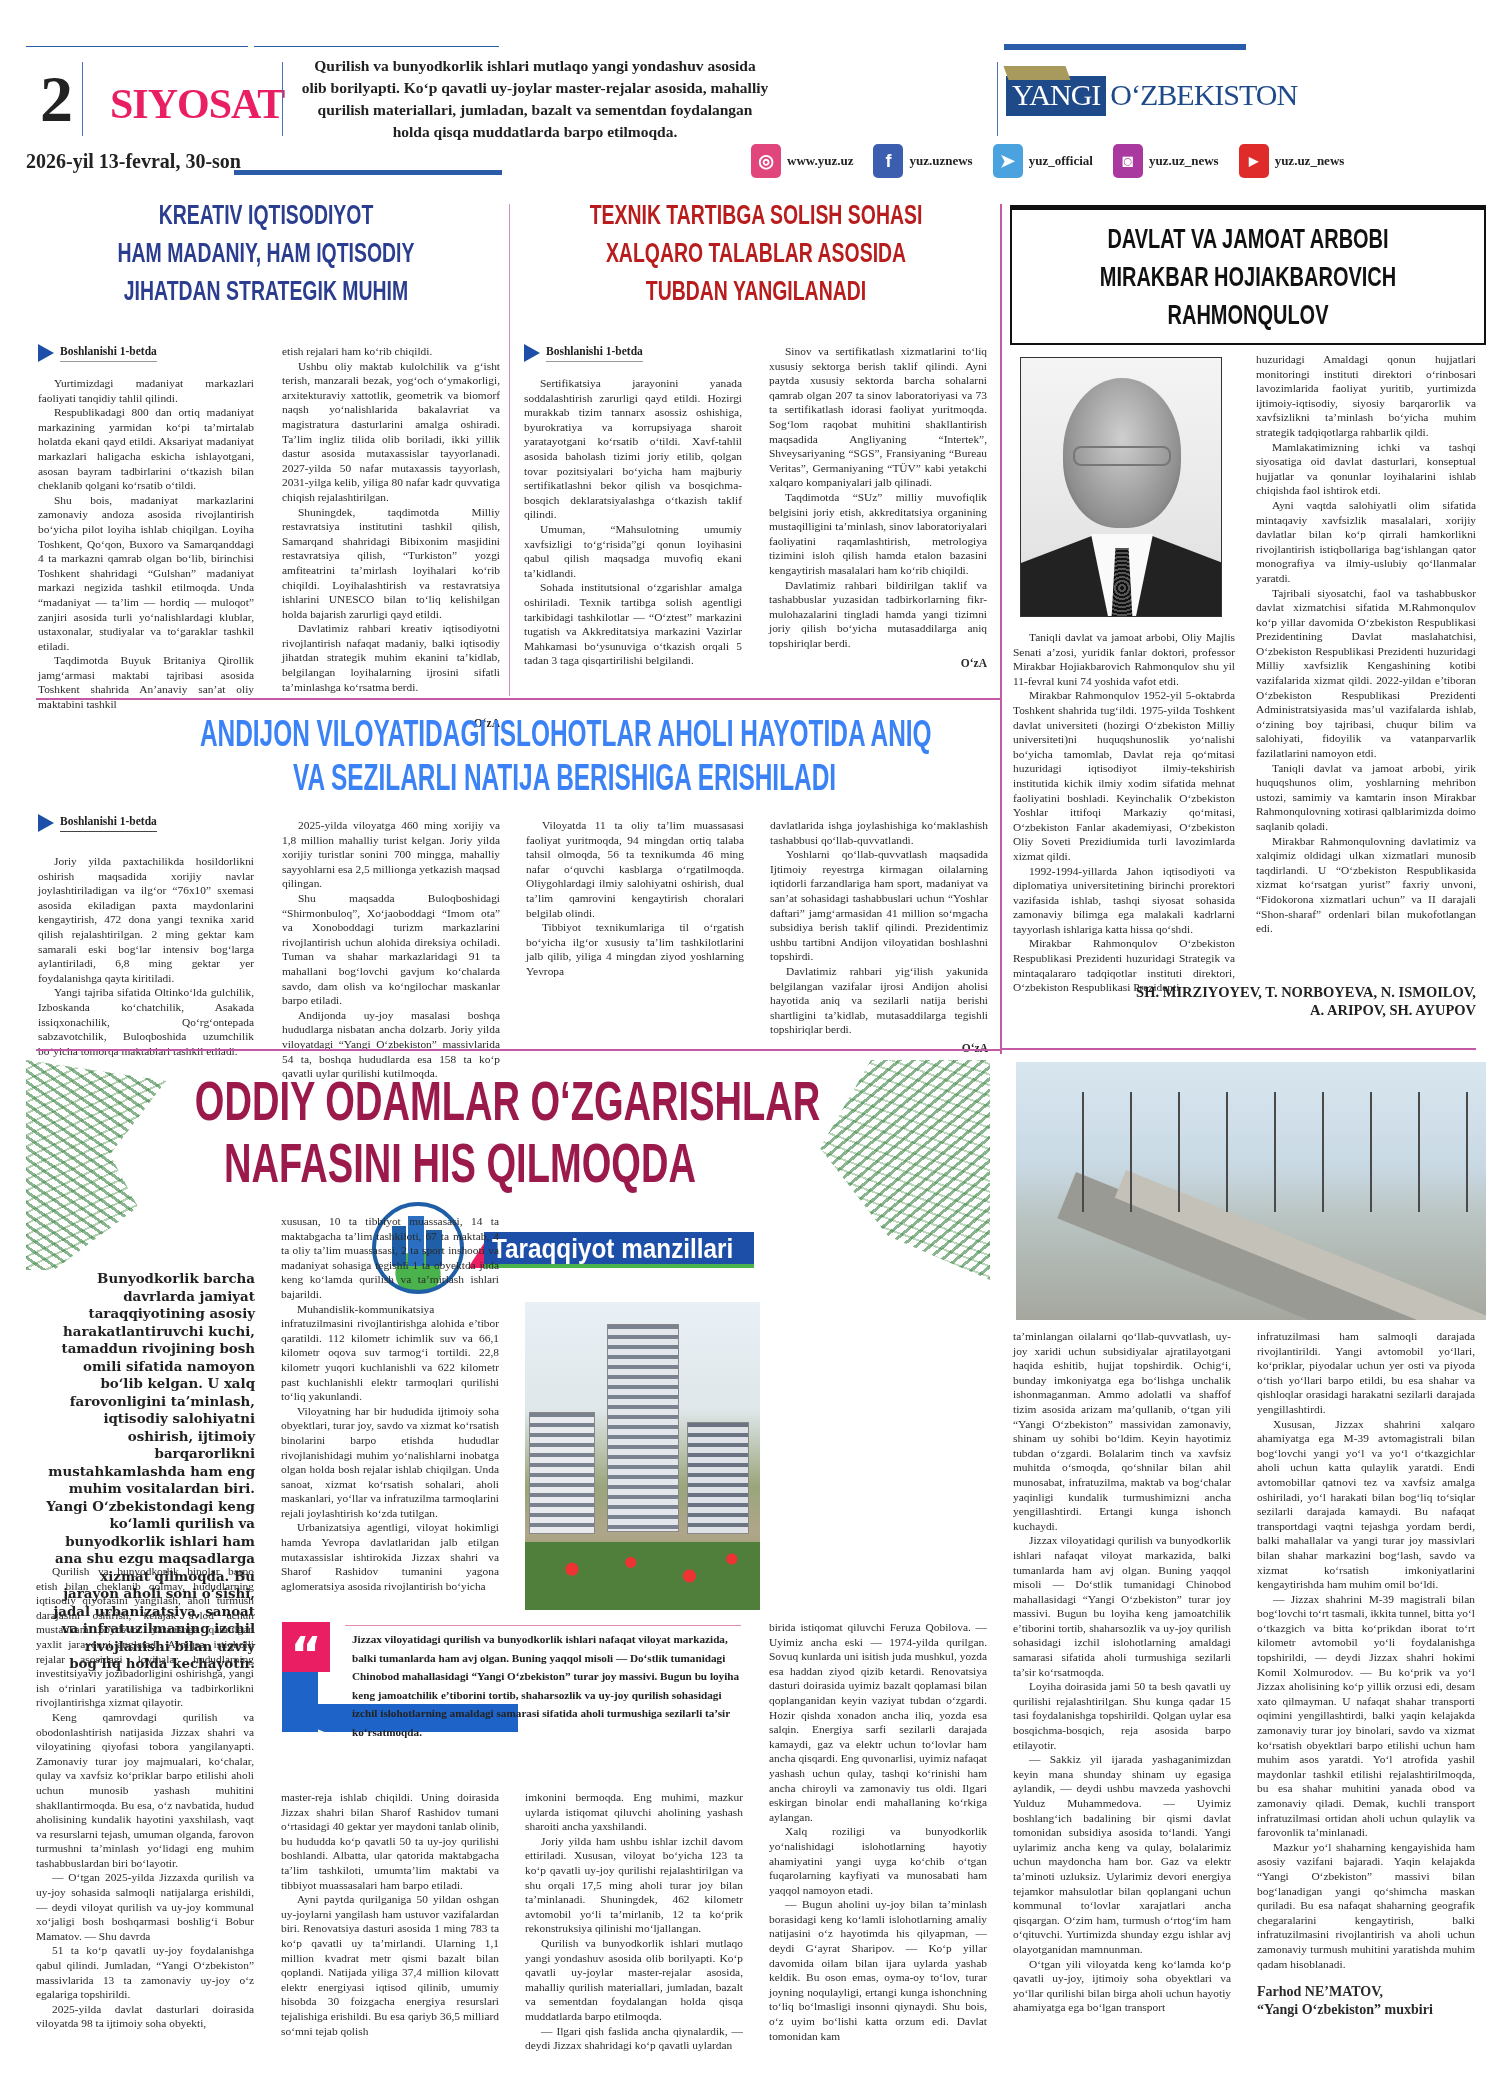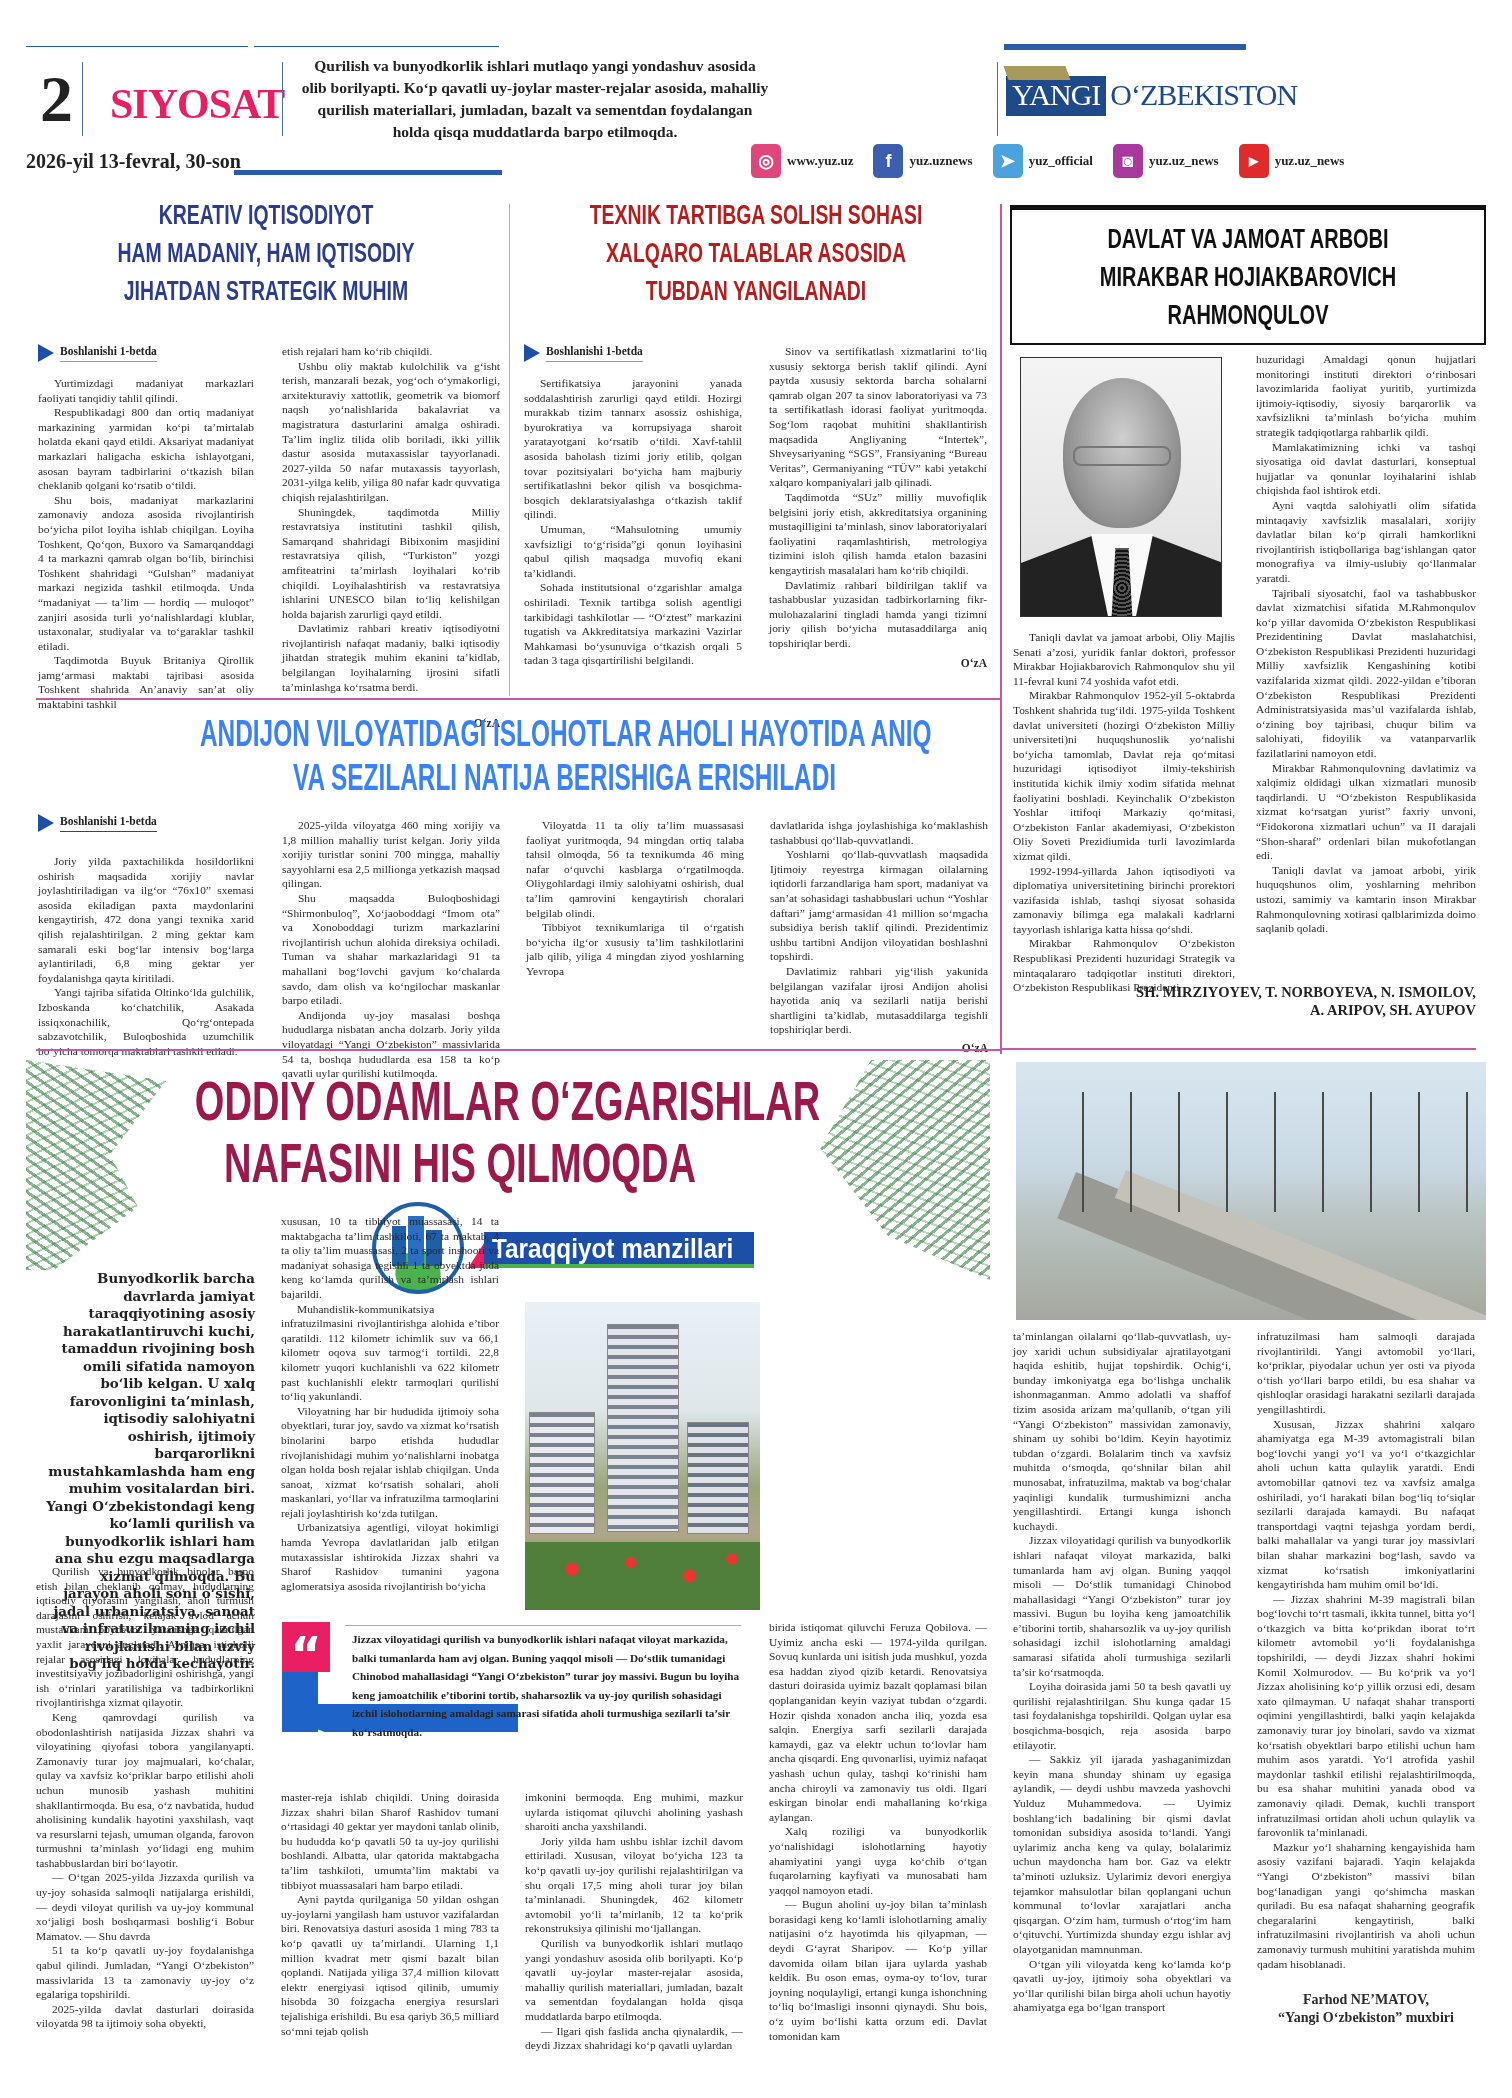--- a/index.html
+++ b/index.html
@@ -134,22 +134,22 @@
     <p>Taniqli davlat va jamoat arbobi, Oliy Majlis Senati a’zosi, yuridik fanlar doktori, professor Mirakbar Hojiakbarovich Rahmonqulov shu yil 11-fevral kuni 74 yoshida vafot etdi.</p>
     <p>Mirakbar Rahmonqulov 1952-yil 5-oktabrda Toshkent shahrida tug‘ildi. 1975-yilda Toshkent davlat universiteti (hozirgi O‘zbekiston Milliy universiteti)ni huquqshunoslik yo‘nalishi bo‘yicha tamomlab, Davlat reja qo‘mitasi huzuridagi iqtisodiyot ilmiy-tekshirish institutida kichik ilmiy xodim sifatida mehnat faoliyatini boshladi. Keyinchalik O‘zbekiston Yoshlar ittifoqi Markaziy qo‘mitasi, O‘zbekiston Fanlar akademiyasi, O‘zbekiston Oliy Soveti Prezidiumida turli lavozimlarda xizmat qildi.</p>
     <p>1992-1994-yillarda Jahon iqtisodiyoti va diplomatiya universitetining birinchi prorektori vazifasida ishlab, tashqi siyosat sohasida zamonaviy bilimga ega malakali kadrlarni tayyorlash ishlariga katta hissa qo‘shdi.</p>
     <p>Mirakbar Rahmonqulov O‘zbekiston Respublikasi Prezidenti huzuridagi Strategik va mintaqalararo tadqiqotlar instituti direktori, O‘zbekiston Respublikasi Prezidenti</p>
   </div>
   <div class="abs txt" style="left:246px;top:147px;width:220px">
     <p style="text-indent:0">huzuridagi Amaldagi qonun hujjatlari monitoringi instituti direktori o‘rinbosari lavozimlarida faoliyat yuritib, yurtimizda ijtimoiy-iqtisodiy, siyosiy barqarorlik va xavfsizlikni ta’minlash bo‘yicha muhim strategik tadqiqotlarga rahbarlik qildi.</p>
     <p>Mamlakatimizning ichki va tashqi siyosatiga oid davlat dasturlari, konseptual hujjatlar va qonunlar loyihalarini ishlab chiqishda faol ishtirok etdi.</p>
     <p>Ayni vaqtda salohiyatli olim sifatida mintaqaviy xavfsizlik masalalari, xorijiy davlatlar bilan ko‘p qirrali hamkorlikni rivojlantirish istiqbollariga bag‘ishlangan qator monografiya va ilmiy-uslubiy qo‘llanmalar yaratdi.</p>
     <p>Tajribali siyosatchi, faol va tashabbuskor davlat xizmatchisi sifatida M.Rahmonqulov ko‘p yillar davomida O‘zbekiston Respublikasi Prezidentining Davlat maslahatchisi, O‘zbekiston Respublikasi Prezidenti huzuridagi Milliy xavfsizlik Kengashining kotibi vazifalarida xizmat qildi. 2022-yildan e’tiboran O‘zbekiston Respublikasi Prezidenti Administratsiyasida mas’ul vazifalarda ishlab, o‘zining boy tajribasi, chuqur bilim va salohiyati, fidoyilik va vatanparvarlik fazilatlarini namoyon etdi.</p>
+    <p>Taniqli davlat va jamoat arbobi, yirik huquqshunos olim, yoshlarning mehribon ustozi, samimiy va kamtarin inson Mirakbar Rahmonqulovning xotirasi qalblarimizda doimo saqlanib qoladi.</p>
     <p>Mirakbar Rahmonqulovning davlatimiz va xalqimiz oldidagi ulkan xizmatlari munosib taqdirlandi. U “O‘zbekiston Respublikasida xizmat ko‘rsatgan yurist” faxriy unvoni, “Fidokorona xizmatlari uchun” va II darajali “Shon-sharaf” ordenlari bilan mukofotlangan edi.</p>
-    <p>Taniqli davlat va jamoat arbobi, yirik huquqshunos olim, yoshlarning mehribon ustozi, samimiy va kamtarin inson Mirakbar Rahmonqulovning xotirasi qalblarimizda doimo saqlanib qoladi.</p>
   </div>
   <div class="abs" style="right:10px;top:778px;text-align:right;font-weight:bold;font-size:14.5px;line-height:18px">
     <div>SH. MIRZIYOYEV, T. NORBOYEVA, N. ISMOILOV,</div>
     <div>A. ARIPOV, SH. AYUPOV</div>
   </div>
 </div>
 <div class="hline" style="left:1000px;top:1048px;width:476px"></div>
 
 <div class="abs" style="left:36px;top:704px;width:964px;height:345px">
   <div style="text-align:right;color:#3b82f6;height:96px;padding-top:8px">
@@ -271,17 +271,17 @@
   <p>Loyiha doirasida jami 50 ta besh qavatli uy qurilishi rejalashtirilgan. Shu kunga qadar 15 tasi foydalanishga topshirildi. Qolgan uylar esa bosqichma-bosqich, reja asosida barpo etilayotir.</p>
   <p>— Sakkiz yil ijarada yashaganimizdan keyin mana shunday shinam uy egasiga aylandik, — deydi ushbu mavzeda yashovchi Yulduz Muhammedova. — Uyimiz boshlang‘ich badalining bir qismi davlat tomonidan subsidiya asosida to‘landi. Yangi uylarimiz ancha keng va qulay, bolalarimiz uchun maydoncha ham bor. Gaz va elektr ta’minoti uzluksiz. Uylarimiz devori energiya tejamkor mahsulotlar bilan qoplangani uchun kommunal to‘lovlar xarajatlari ancha qisqargan. O‘zim ham, turmush o‘rtog‘im ham o‘qituvchi. Yurtimizda shunday ezgu ishlar avj olayotganidan mamnunman.</p>
   <p>O‘tgan yili viloyatda keng ko‘lamda ko‘p qavatli uy-joy, ijtimoiy soha obyektlari va yo‘llar qurilishi bilan birga aholi uchun hayotiy ahamiyatga ega bo‘lgan transport</p>
 </div>
 
 <div class="abs txt" style="left:1257px;top:1329px;width:218px">
   <p style="text-indent:0">infratuzilmasi ham salmoqli darajada rivojlantirildi. Yangi avtomobil yo‘llari, ko‘priklar, piyodalar uchun yer osti va piyoda o‘tish yo‘llari barpo etildi, bu esa shahar va qishloqlar orasidagi harakatni sezilarli darajada yengillashtirdi.</p>
   <p>Xususan, Jizzax shahrini xalqaro ahamiyatga ega M-39 avtomagistrali bilan bog‘lovchi yangi yo‘l va yo‘l o‘tkazgichlar aholi uchun katta qulaylik yaratdi. Endi avtomobillar qatnovi tez va xavfsiz amalga oshiriladi, yo‘l harakati bilan bog‘liq to‘siqlar sezilarli darajada kamaydi. Bu nafaqat transportdagi vaqtni tejashga yordam berdi, balki mahallalar va yangi turar joy massivlari bilan shahar markazini bog‘lash, savdo va xizmat ko‘rsatish imkoniyatlarini kengaytirishda ham muhim omil bo‘ldi.</p>
   <p>— Jizzax shahrini M-39 magistrali bilan bog‘lovchi to‘rt tasmali, ikkita tunnel, bitta yo‘l o‘tkazgich va bitta ko‘prikdan iborat to‘rt kilometr avtomobil yo‘li foydalanishga topshirildi, — deydi Jizzax shahri hokimi Komil Xolmurodov. — Bu ko‘prik va yo‘l Jizzax aholisining ko‘p yillik orzusi edi, desam xato qilmayman. U nafaqat shahar transporti oqimini yengillashtirdi, balki yaqin kelajakda zamonaviy turar joy binolari, savdo va xizmat ko‘rsatish obyektlari barpo etilishi uchun ham muhim asos yaratdi. Yo‘l atrofida yashil maydonlar tashkil etilishi rejalashtirilmoqda, bu esa shahar muhitini yanada obod va zamonaviy qiladi. Demak, kuchli transport infratuzilmasi ortidan aholi uchun qulaylik va farovonlik ta’minlanadi.</p>
   <p>Mazkur yo‘l shaharning kengayishida ham asosiy vazifani bajaradi. Yaqin kelajakda “Yangi O‘zbekiston” massivi bilan bog‘lanadigan yangi qo‘shimcha maskan quriladi. Bu esa nafaqat shaharning geografik chegaralarini kengaytirish, balki infratuzilmasini rivojlantirish va aholi uchun zamonaviy turmush muhitini yaratishda muhim qadam hisoblanadi.</p>
-  <div style="text-align:center;font-weight:bold;font-size:14px;line-height:18px;margin-top:20px">
+  <div style="text-align:left;font-weight:bold;font-size:14px;line-height:18px;margin-top:12px">
     <div>Farhod NE’MATOV,</div>
     <div>“Yangi O‘zbekiston” muxbiri</div>
   </div>
 </div>
 
 </body></html>

